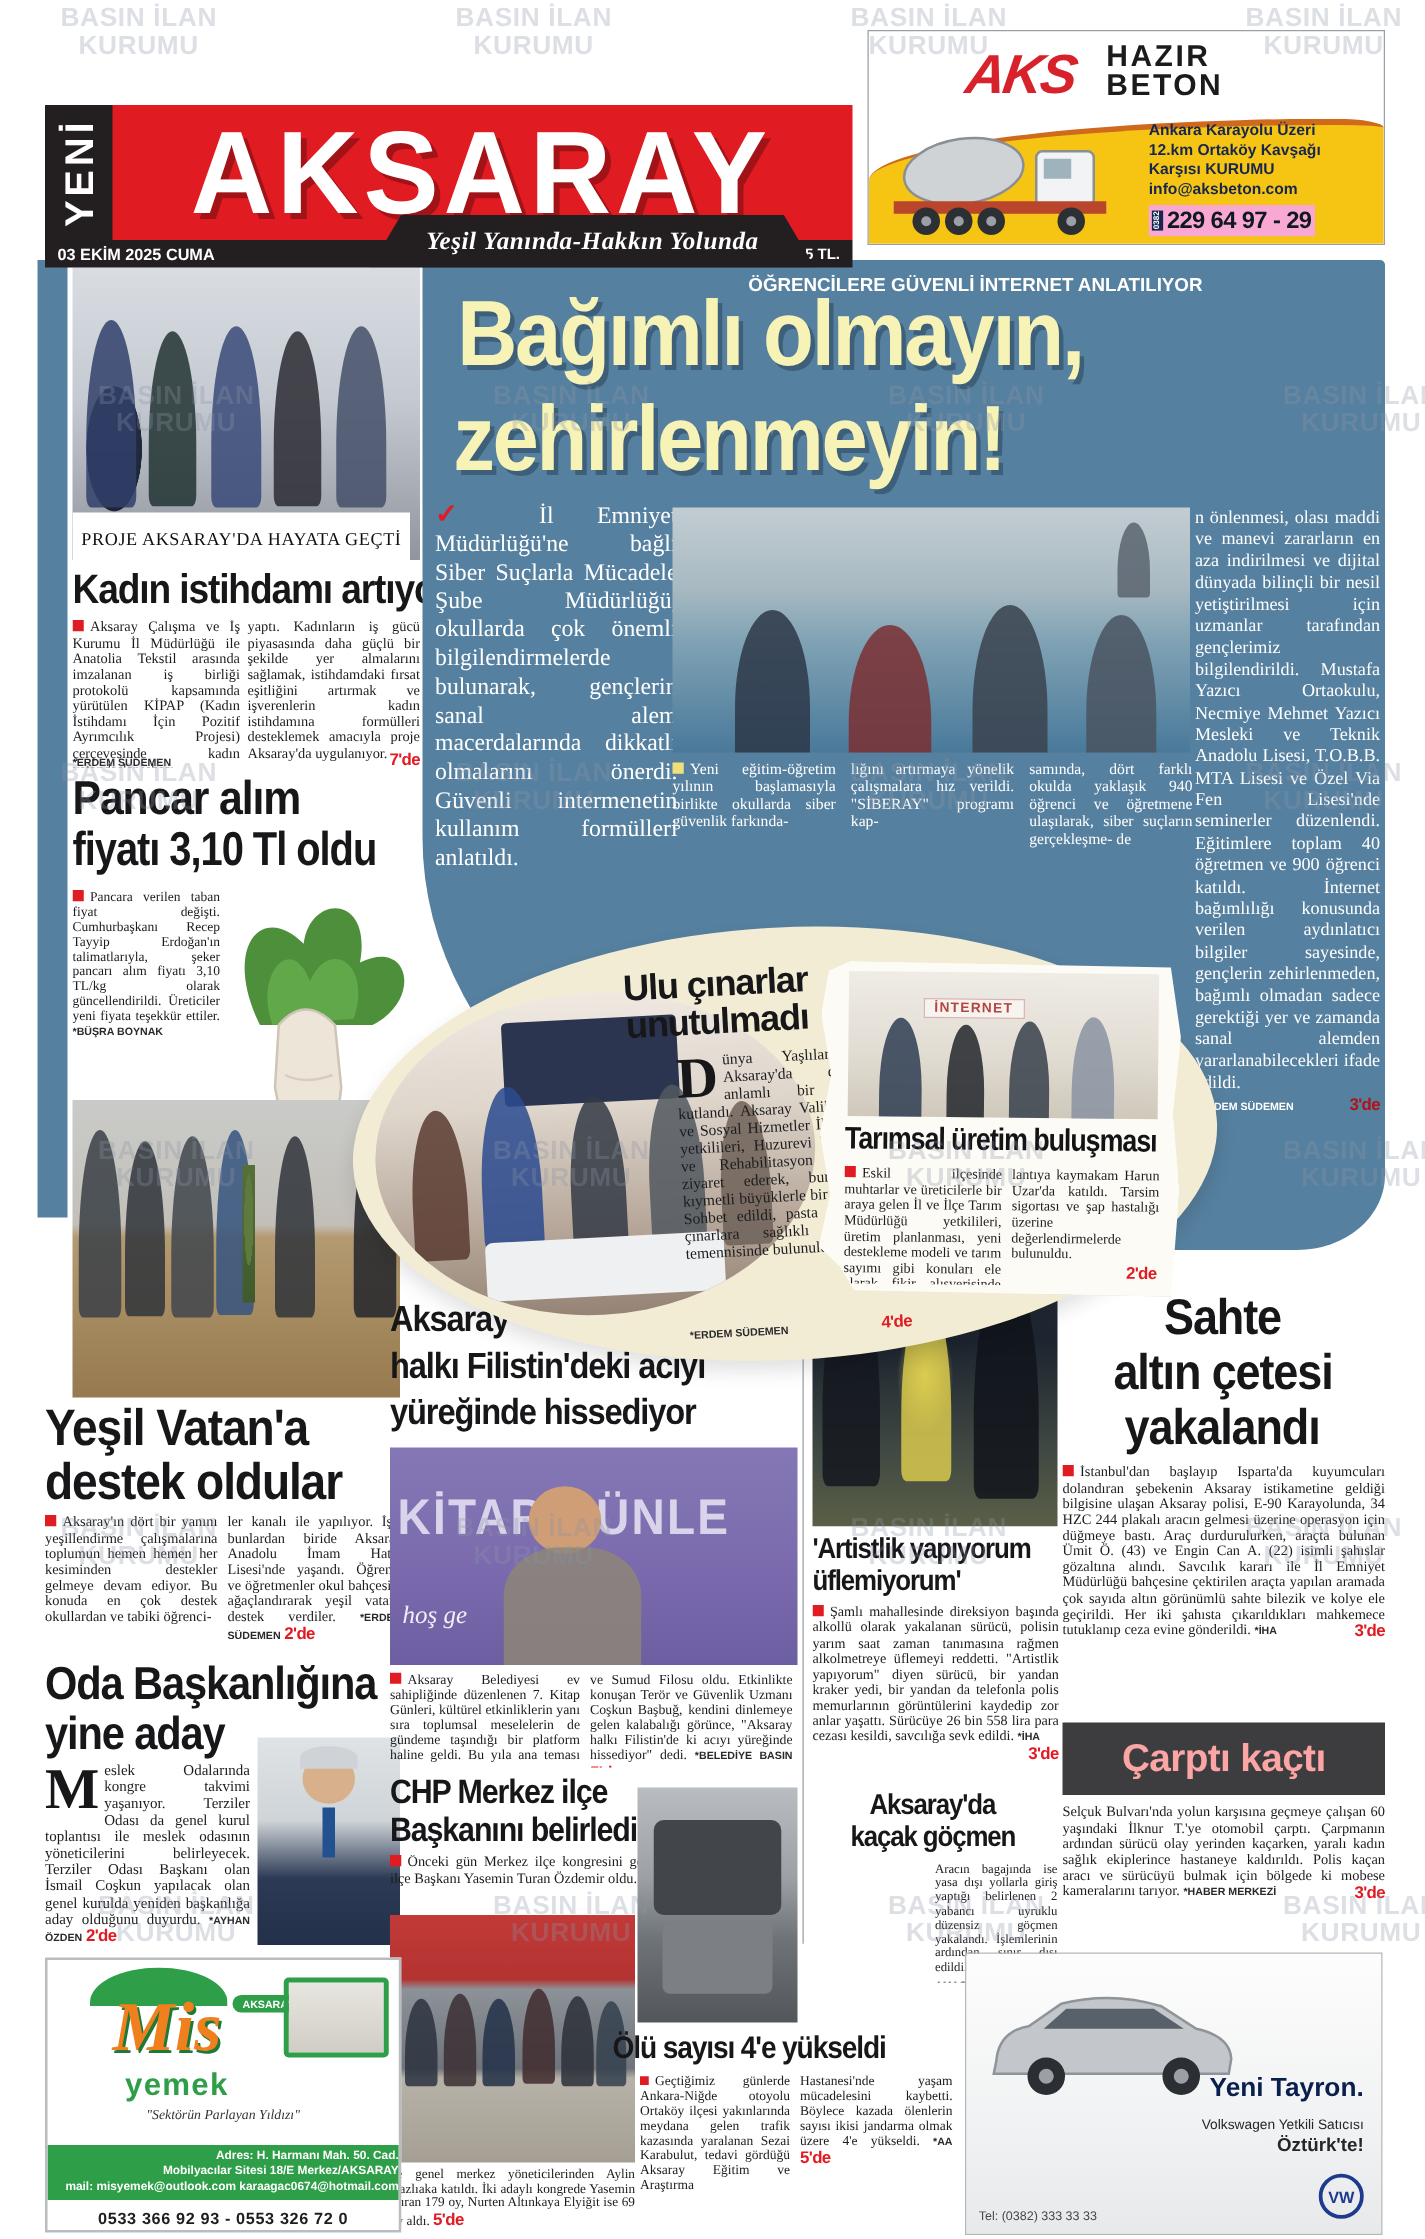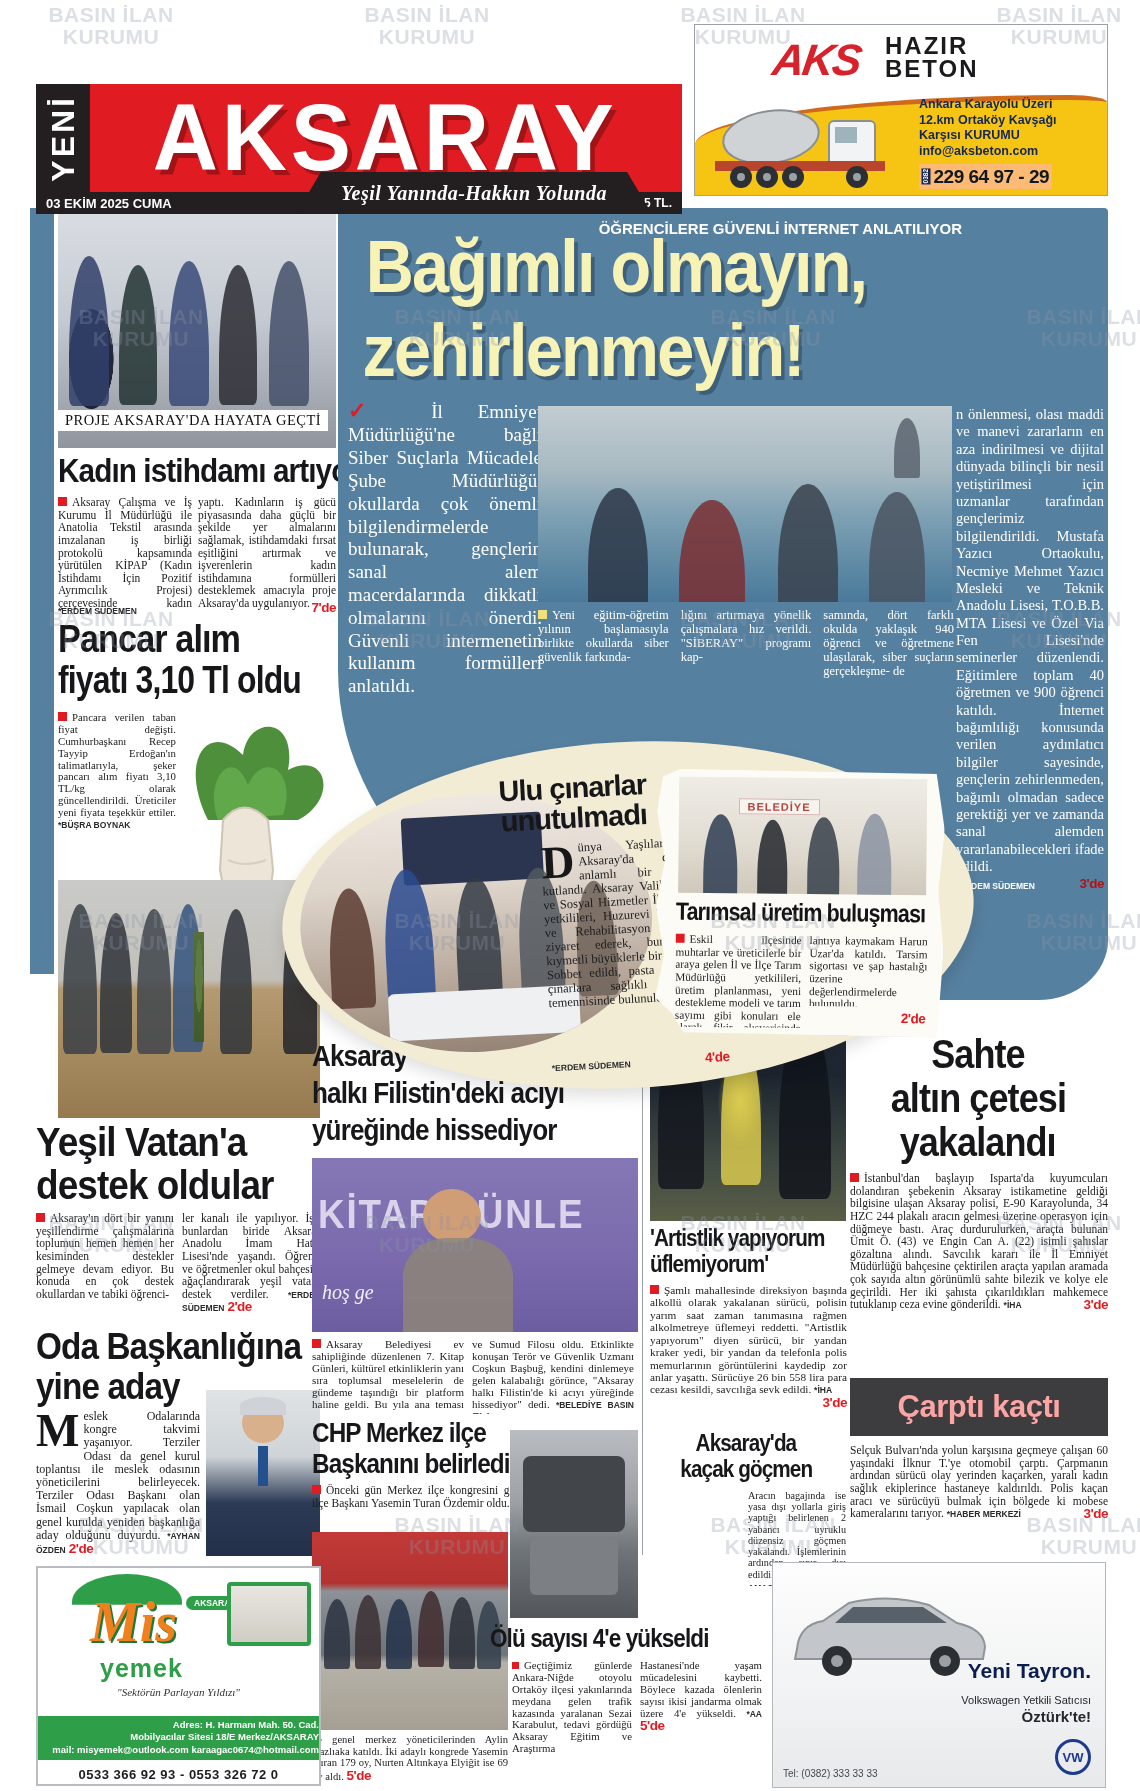--- a/index.html
+++ b/index.html
@@ -26,21 +26,21 @@
 .mast-strip .d{font-size:13px;font-weight:bold}
 .mast-strip .r{font-size:12px;font-weight:bold;display:flex;gap:14px}
 .slogan-tab{left:296px;top:172px;width:356px;height:42px;background:#231f20;z-index:3;clip-path:polygon(7% 0,93% 0,100% 100%,0 100%);display:flex;align-items:center;justify-content:center}
 .slogan-tab span{color:#fff;font-family:"Liberation Serif",serif;font-style:italic;font-weight:bold;font-size:20px;letter-spacing:.5px}
 
 .aks{left:694px;top:24px;width:414px;height:172px;border:1px solid #9aa0a6;background:#fff;z-index:3;overflow:hidden}
 .aks-yellow{position:absolute;left:0;bottom:0;width:100%;height:100px;background:#f6c514;border-radius:100% 10% 0 0/55% 8% 0 0;border-top:5px solid #cf6a1d}
 .aks-logo{position:absolute;left:78px;top:10px;color:#d7212b;font-weight:bold;font-style:italic;font-size:44px;letter-spacing:-2px;transform:skewX(-8deg)}
 .aks-name{position:absolute;left:190px;top:10px;color:#1b1b1d;font-weight:bold;font-size:24px;line-height:.95;letter-spacing:2px}
 .aks-txt{position:absolute;right:8px;top:72px;width:180px;color:#16264e;font-weight:bold;font-size:12.5px;line-height:1.25}
-.aks-phone{margin-top:4px;background:#fdba74;display:flex;align-items:center;gap:3px;padding:1px 3px;width:fit-content}
+.aks-phone{margin-top:4px;background:#f9a8d4;display:flex;align-items:center;gap:3px;padding:1px 3px;width:fit-content}
 .aks-pref{background:#16264e;color:#fff;font-size:6.5px;writing-mode:vertical-rl;transform:rotate(180deg);padding:1px;line-height:1}
 .aks-num{color:#101820;font-size:19px;font-weight:bold;letter-spacing:-.5px}
 
 .blue-box{left:338px;top:208px;width:770px;height:792px;background:#56809f;border-radius:4px 4px 70px 430px/4px 4px 60px 330px;z-index:1}
 .blue-strip{left:30px;top:208px;width:24px;height:766px;background:#56809f;z-index:1}
 .kicker{position:absolute;right:146px;top:12px;color:#fff;font-weight:bold;font-size:15px;letter-spacing:0}
 .mainhead{position:absolute;left:0;width:100%;text-align:left;color:#f7f2b6;font-weight:bold;font-size:74px;letter-spacing:-2px;line-height:1;text-shadow:4px 4px 0 rgba(30,55,75,.45)}
 .lead{position:absolute;left:10px;top:190px;width:194px;color:#fff;font-family:"Liberation Serif",serif;font-size:19px;line-height:1.2;text-align:justify}
 .check{color:#e11b22;font-weight:bold;font-size:22px;font-family:"Liberation Sans",sans-serif}
 .cap{position:absolute;left:200px;top:400px;width:416px;column-count:3;column-gap:12px;color:#fff;font-family:"Liberation Serif",serif;font-size:12.5px;line-height:1.12;text-align:justify}
@@ -52,21 +52,21 @@
 .ulu-title{position:absolute;left:202px;top:28px;width:190px;text-align:center;font-weight:bold;font-size:29px;letter-spacing:-1px;line-height:1.04;color:#17171a}
 .ulu-body{position:absolute;left:262px;top:96px;width:178px;font-family:"Liberation Serif",serif;font-size:12.5px;line-height:1.12;text-align:justify;color:#1c1c1e;height:212px;overflow:hidden}
 .dropcap{float:left;font-family:"Liberation Serif",serif;font-weight:bold;font-size:46px;line-height:.8;padding:3px 4px 0 0;color:#17171a}
 .ulu-by{position:absolute;left:262px;top:312px;width:178px;display:flex;justify-content:space-between;align-items:flex-end}
 
 .torn{left:656px;top:770px;width:288px;height:266px;background:#fcfbf5;z-index:7;transform:rotate(.6deg);clip-path:polygon(2% 3%,8% 0,97% 1%,100% 22%,98% 45%,100% 68%,98% 100%,10% 99%,6% 92%,0 86%,3% 70%,0 52%,3% 34%,0 16%);box-shadow:0 4px 10px rgba(0,0,0,.2)}
 .t-head{position:absolute;left:20px;top:128px;width:256px;font-weight:bold;font-size:25px;letter-spacing:-1px;color:#141416}
 .t-col{position:absolute;top:164px;font-family:"Liberation Serif",serif;font-size:11.3px;line-height:1.12;text-align:justify;color:#1c1c1e;overflow:hidden}
 
 .ph-kadin{left:58px;top:214px;width:278px;height:234px;background:linear-gradient(180deg,#d9dde2 0%,#c5cad2 45%,#a8adb6 75%,#8f949d 100%),radial-gradient(40px 90px at 12% 62%,#2e3850 55%,transparent 56%);background-blend-mode:multiply}
-.cap-band{position:absolute;left:0;top:196px;background:#fff;padding:2px 7px;font-family:"Liberation Serif",serif;font-size:14.5px;color:#101012;letter-spacing:.5px}
+.cap-band{position:absolute;left:0;top:196px;background:#fff;padding:14px 7px;font-family:"Liberation Serif",serif;font-size:14.5px;color:#101012;letter-spacing:.5px}
 .ph-class{left:200px;top:198px;width:414px;height:196px;background:linear-gradient(180deg,#c2cdd2 0%,#a9bac2 32%,#7fa2b4 55%,#49799a 100%)}
 .ph-huzur{position:absolute;left:18px;top:44px;width:352px;height:258px;border-radius:50%;background:linear-gradient(180deg,#efe9e2 0%,#ded5cb 35%,#b9aa9d 70%,#958475 100%);overflow:hidden}
 .ph-tarim{position:absolute;left:22px;top:8px;width:248px;height:116px;background:linear-gradient(180deg,#efece6 0%,#e2ddd3 55%,#cfc8bb 100%);overflow:hidden}
 .banner{position:absolute;left:24%;top:18%;background:#f7f3ef;border:1px solid #d8b5b5;color:#b5453f;font-weight:bold;font-size:11px;padding:1px 8px;letter-spacing:1px}
 .ph-tree{left:58px;top:880px;width:262px;height:238px;background:linear-gradient(180deg,#cacbc9 0%,#c2bfb8 42%,#b49a71 46%,#a3875c 78%,#96794e 100%)}
 .ph-portrait{left:206px;top:1390px;width:114px;height:166px;background:linear-gradient(180deg,#dfe3e6 0%,#cfd4d8 40%,#2c3a55 68%,#22304a 100%)}
 .ph-kitap{left:312px;top:1158px;width:326px;height:174px;background:linear-gradient(180deg,#8577b5 0%,#7b6bae 55%,#6d5da1 100%)}
 .kitap-txt{position:absolute;left:6px;top:34px;width:100%;color:#e9e6f5;font-weight:bold;font-size:40px;letter-spacing:2px;opacity:.85;transform:scaleX(.92);transform-origin:0 0}
 .kitap-sub{position:absolute;left:10px;bottom:28px;color:#fff;font-family:"Liberation Serif",serif;font-style:italic;font-size:20px;opacity:.9}
 .ph-night{left:650px;top:955px;width:196px;height:266px;background:radial-gradient(60px 40px at 70% 28%,#f4efd7 0%,rgba(244,239,215,0) 70%),radial-gradient(30px 60px at 46% 55%,#e8d75a 0%,rgba(232,215,90,0) 75%),linear-gradient(180deg,#2a3340 0%,#1d2530 45%,#434c44 80%,#5a5f46 100%)}
@@ -237,21 +237,21 @@
       <span>ünya Yaşlılar Günü, Aksaray'da düzenlenen anlamlı bir etkinlikle kutlandı. Aksaray Valiliği ve Aile ve Sosyal Hizmetler İl Müdürlüğü yetkilileri, Huzurevi Yaşlı Bakım ve Rehabilitasyon Merkezi'ni ziyaret ederek, burada kalan kıymetli büyüklerle bir araya geldi. Sohbet edildi, pasta kesildi. Ulu çınarlara sağlıklı bir ömür temennisinde bulunuldu.</span>
     </div>
     <div class="ulu-by">
       <span class="byline">*ERDEM SÜDEMEN</span>
       <span class="pg">4'de</span>
     </div>
   </div>
 
   <div class="abs torn">
     <div class="ph-tarim">
-      <div class="banner">BELEDİYE</div>
+      <div class="banner">İNTERNET</div>
       <div class="sil" style="left:10%;top:32%;width:34px;height:90px;background:#2e3d52"></div>
       <div class="sil" style="left:32%;top:36%;width:30px;height:84px;background:#22262b"></div>
       <div class="sil" style="left:52%;top:34%;width:32px;height:86px;background:#37404a"></div>
       <div class="sil" style="left:72%;top:30%;width:34px;height:92px;background:#8a93a2"></div>
     </div>
     <div class="t-head"><span class="cond" style="transform:scaleX(.86)">Tarımsal üretim buluşması</span></div>
     <div class="t-col" style="left:20px;width:126px;height:94px">
       <span class="bullet-red"></span><span>Eskil ilçesinde muhtarlar ve üreticilerle bir araya gelen İl ve İlçe Tarım Müdürlüğü yetkilileri, üretim planlanması, yeni destekleme modeli ve tarım sayımı gibi konuları ele alarak fikir alışverişinde bulundular. Top-</span>
     </div>
     <div class="t-col" style="left:154px;width:118px;height:72px">

